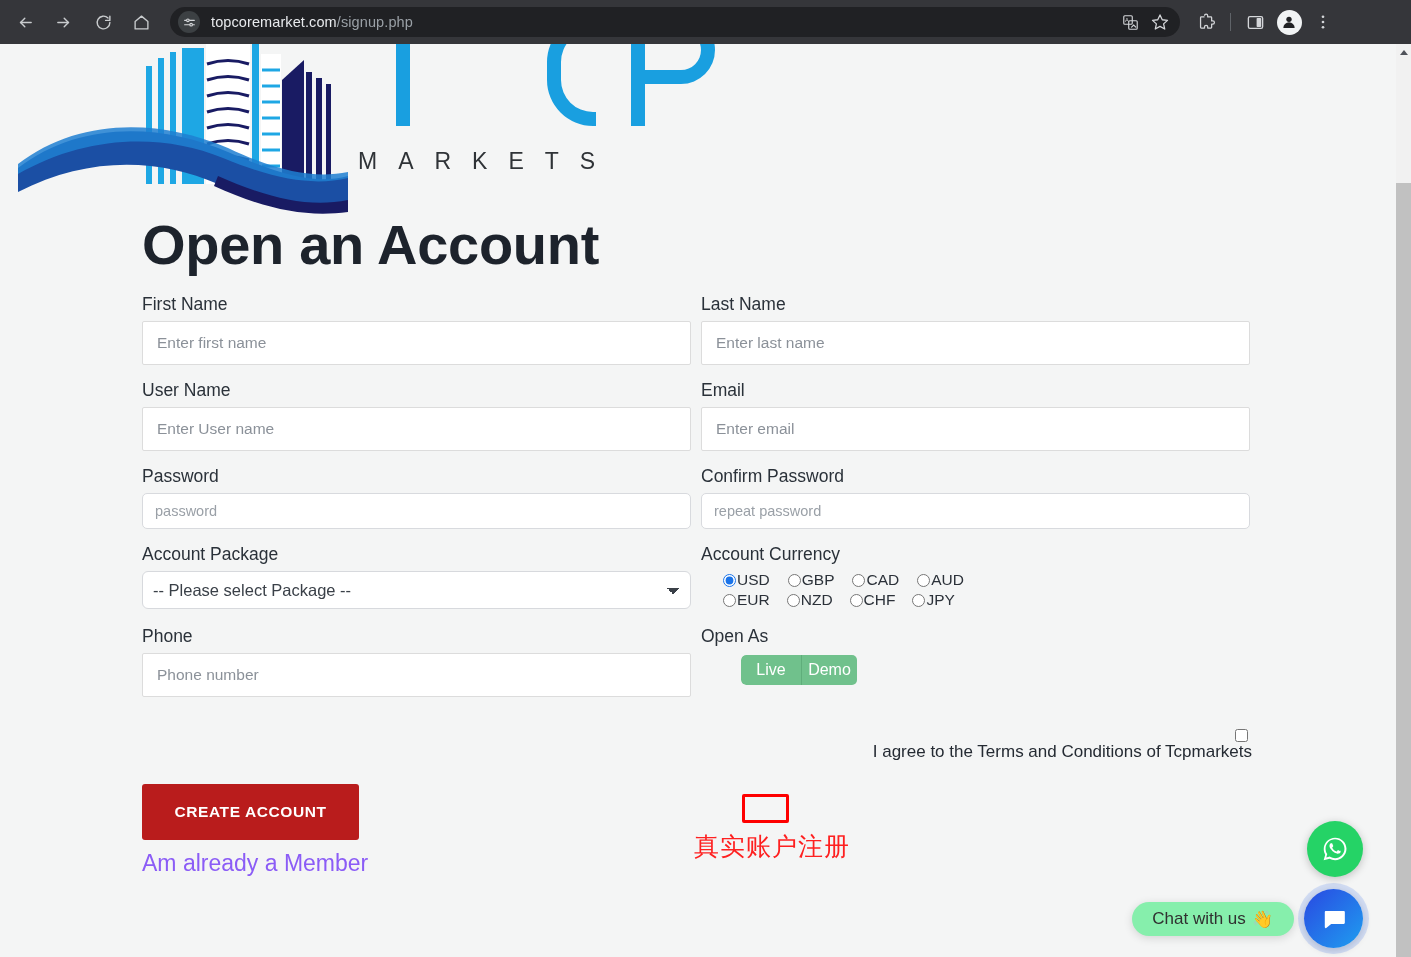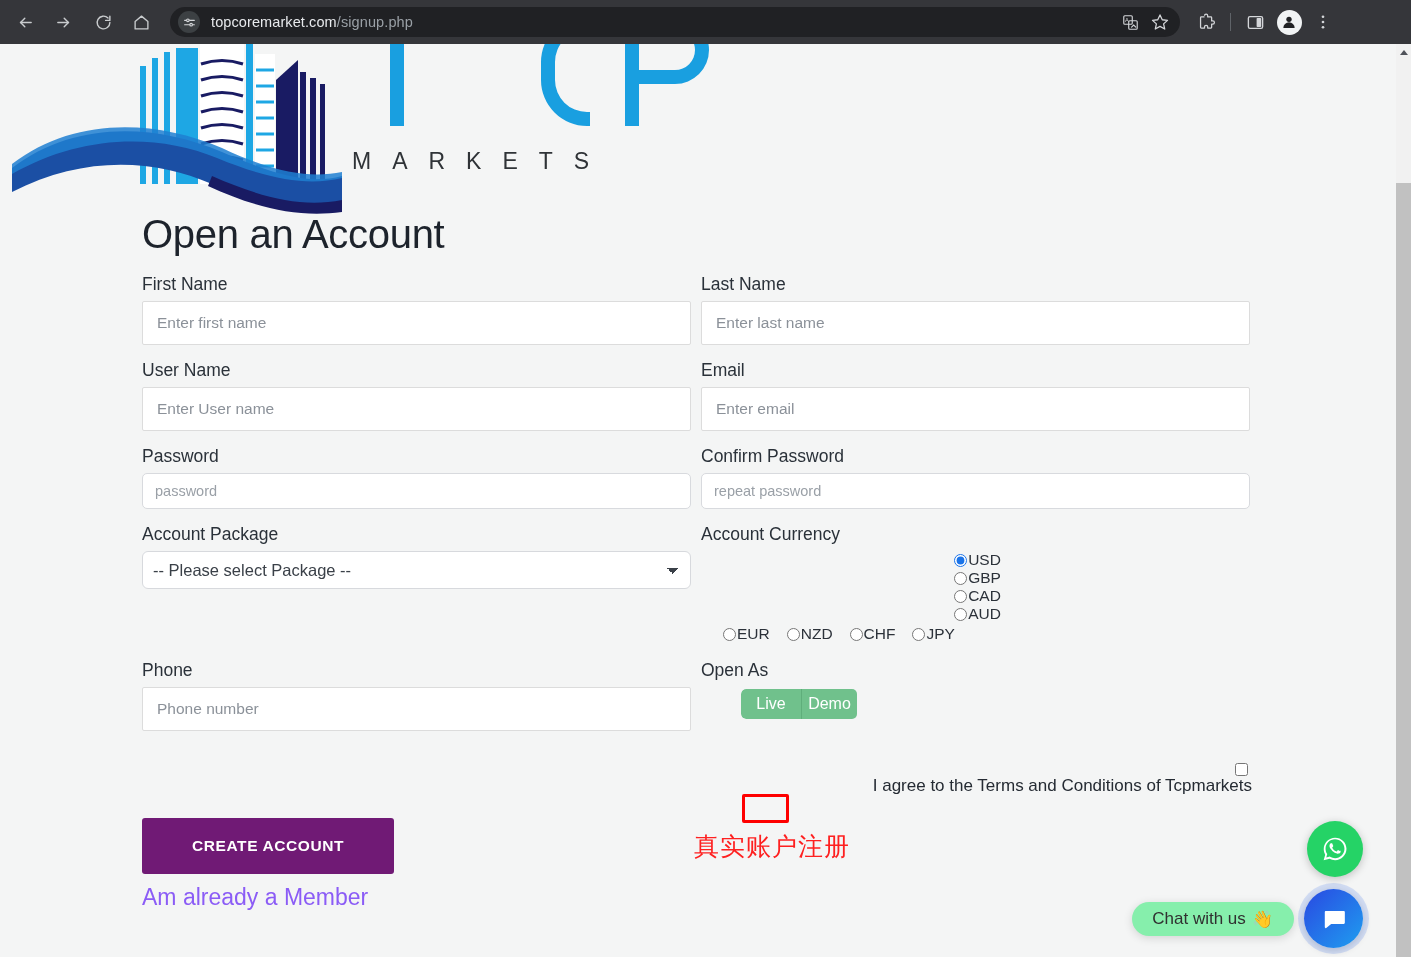--- a/index.html
+++ b/index.html
@@ -121,34 +121,34 @@
   #scroll-thumb {
     position: absolute;
     top: 139px; left: 0;
     width: 15px; height: 774px;
     background: #c1c1c1;
   }
 
   
   #site-logo {
     position: absolute;
-    top: -18px; left: 12px;
+    top: -18px; left: 18px;
     width: 720px; height: 195px;
     overflow: hidden;
   }
 
   
   #signup-form {
     position: absolute;
     top: 168px; left: 142px;
     width: 1110px;
   }
   #page-title {
-    font-size: 40px;
-    font-weight: normal;
+    font-size: 56px;
+    font-weight: bold;
     color: #1d232c;
     letter-spacing: -0.3px;
     margin-bottom: 16px;
   }
   .row {
     display: flex;
     gap: 10px;
     margin-bottom: 0;
   }
   .col {
@@ -216,21 +216,21 @@
     display: flex; align-items: center;
     font-size: 15.5px;
     color: #2b3139;
     margin-right: 12px;
   }
   .radio-item input[type=radio] {
     width: 13px; height: 13px;
     margin: 0 1px 0 0;
     accent-color: #1a73e8;
   }
-  #radio-row-1 { padding-left: 22px; flex-direction: column; }
+  #radio-row-1 { padding-left: 22px; }
   #radio-row-2 { padding-left: 22px; }
   #radio-row-1 .radio-item { margin-right: 18px; }
   #radio-row-2 .radio-item { margin-right: 17px; }
 
   
   #open-as-group {
     display: flex;
     margin-top: 8px;
     margin-left: 40px;
     width: 140px;
@@ -280,22 +280,22 @@
   }
   #terms-checkbox {
     width: 13px; height: 13px; margin: 0 4px 0 0;
   }
   #terms-label {
     font-size: 17px;
     color: #252b33;
   }
 
   #create-account-button {
-    width: 252px; height: 56px;
-    background: #701a75;
+    width: 217px; height: 56px;
+    background: #b91c1c;
     border: none;
     border-radius: 3px;
     color: #ffffff;
     font-size: 15.5px;
     font-weight: bold;
     letter-spacing: .6px;
     cursor: pointer;
     font-family: "Liberation Sans", sans-serif;
     display: flex; align-items: center; justify-content: center;
   }

